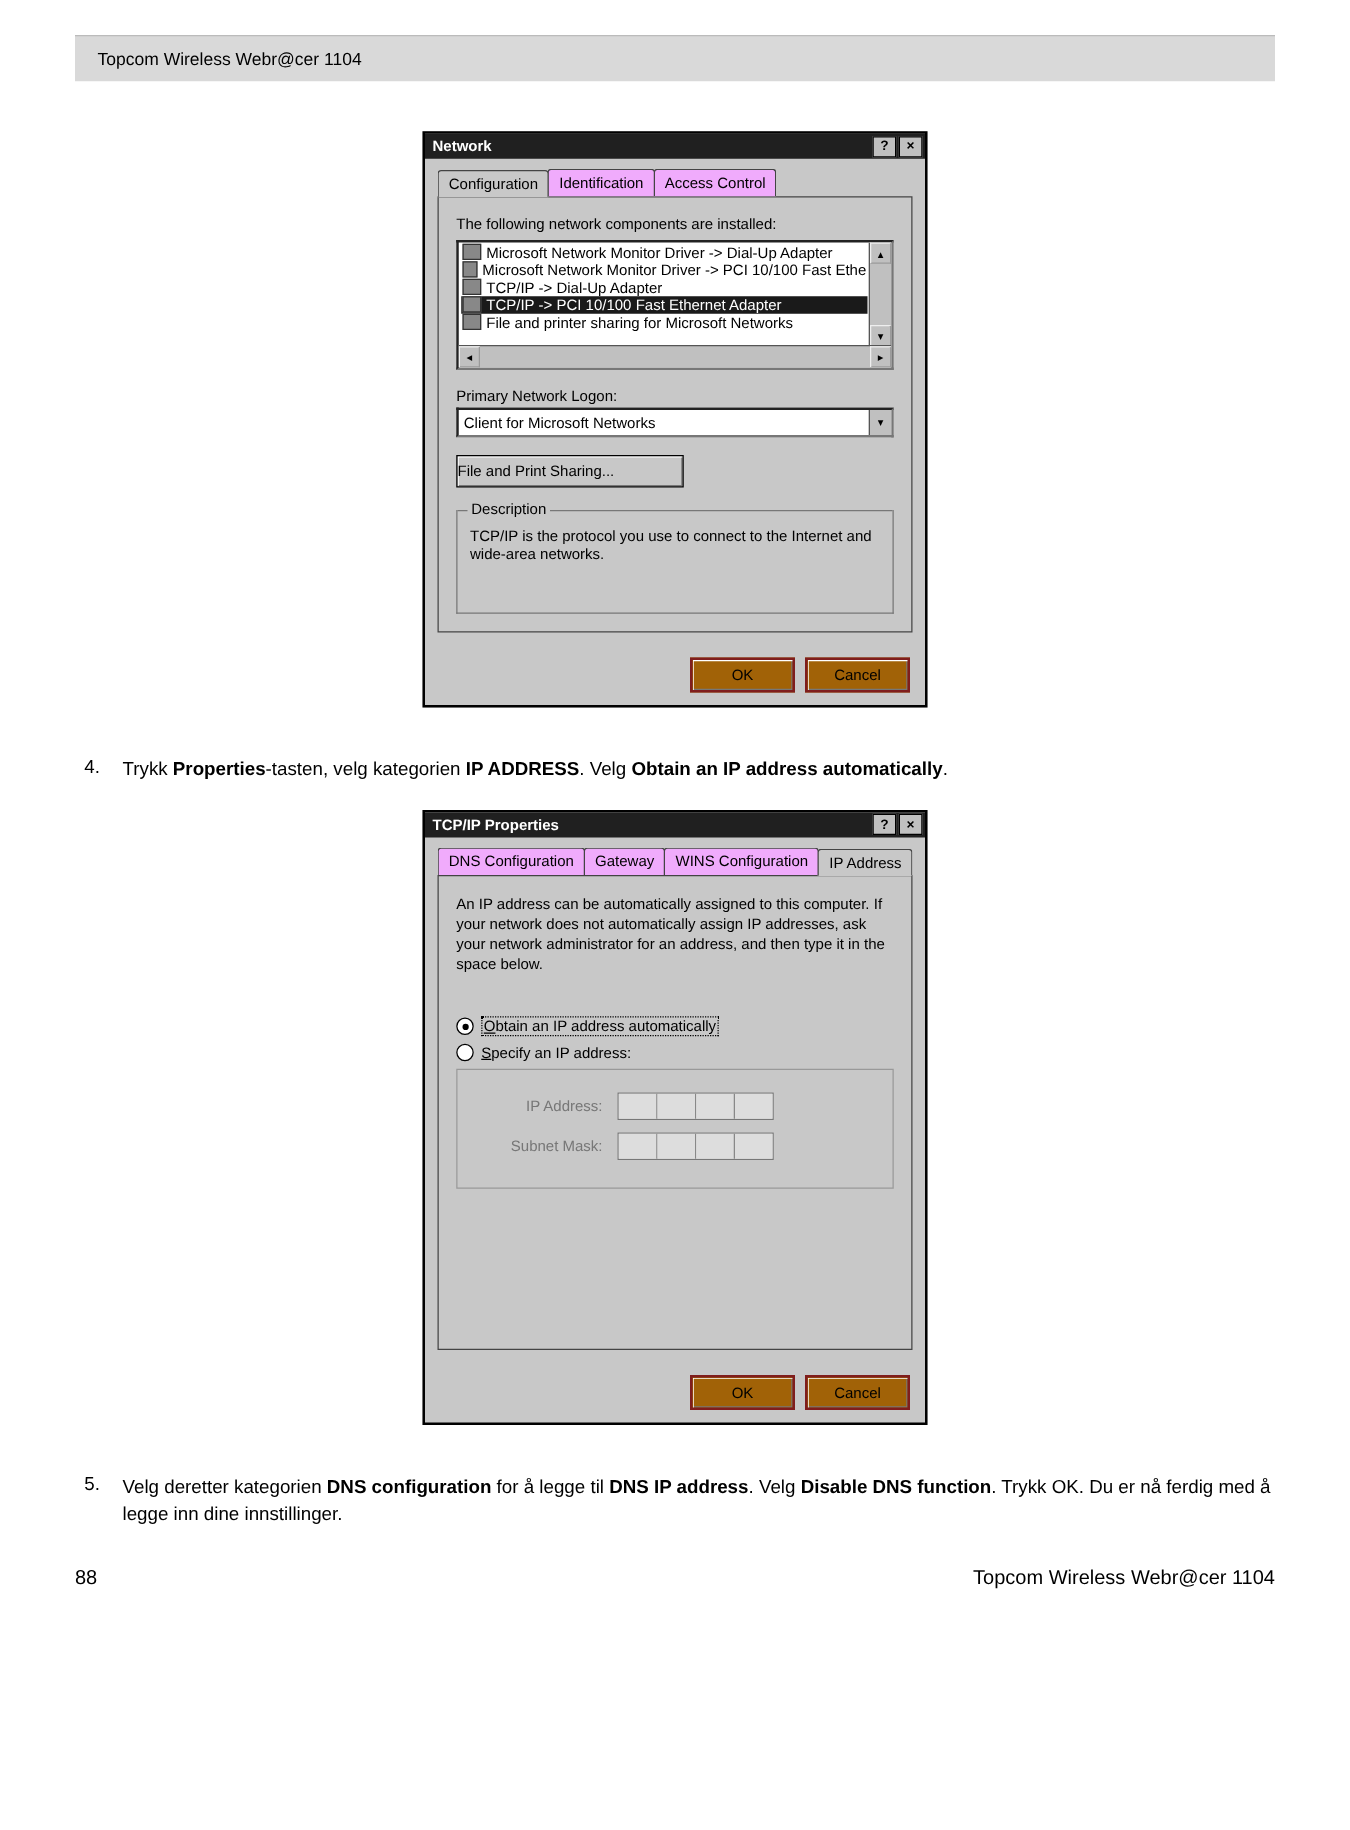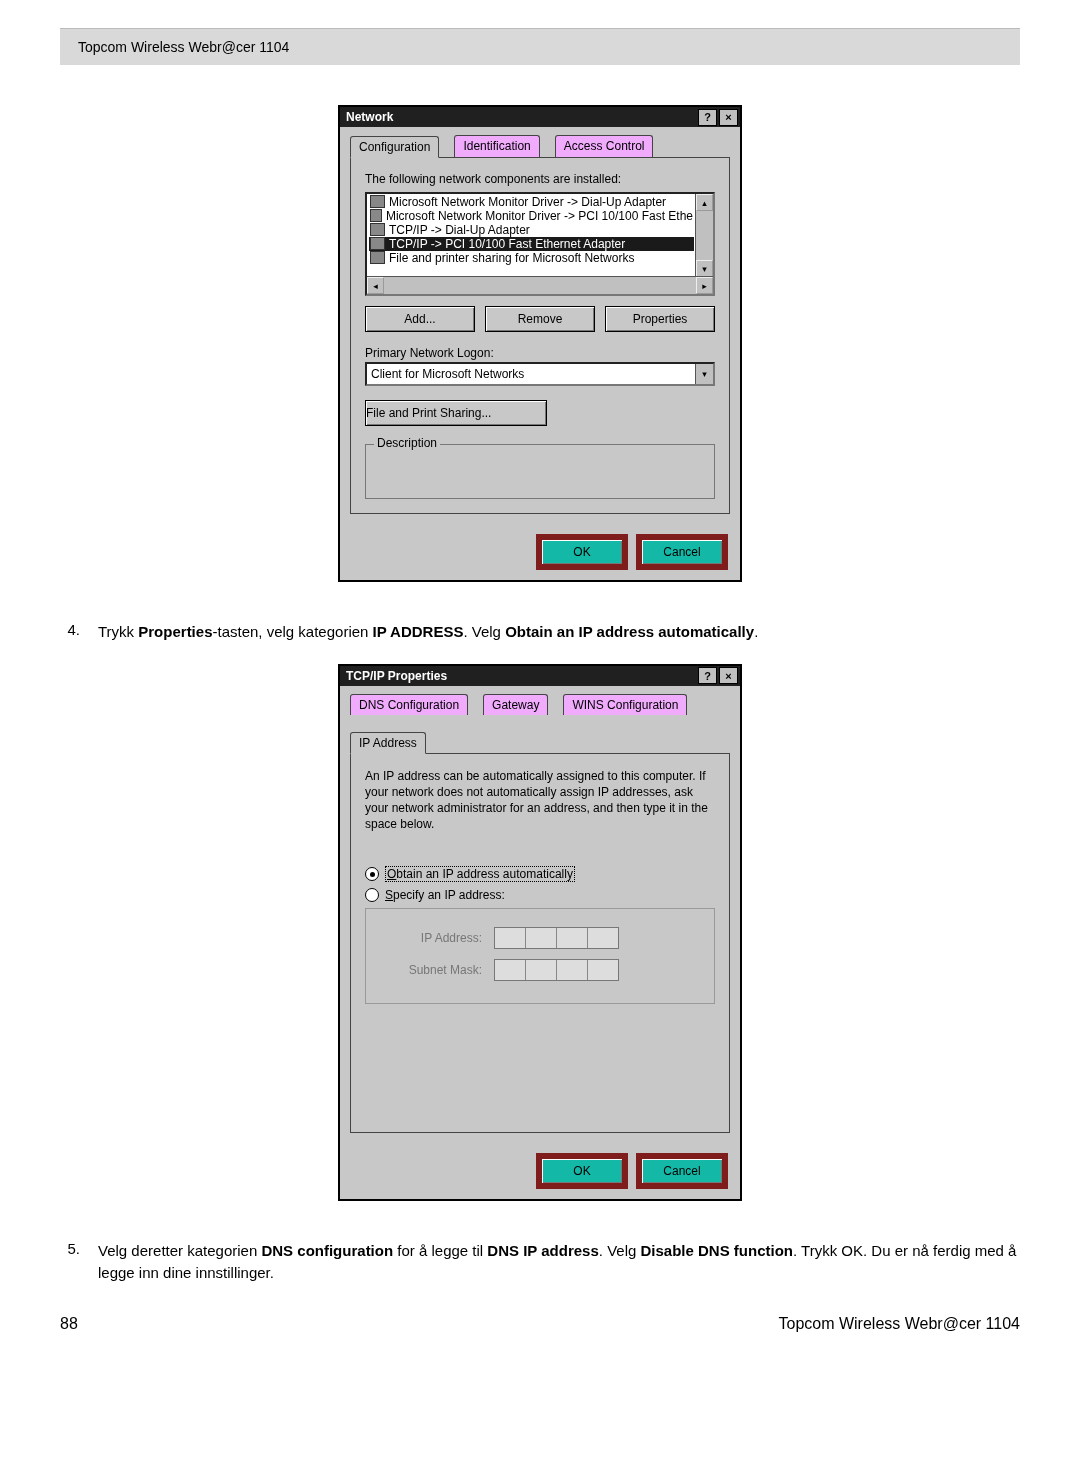--- a/index.html
+++ b/index.html
@@ -41,21 +41,21 @@
   .titlebar span.title { flex: 1; }
   .tbtn {
     width: 17px; height: 15px;
     background: #c0c0c0;
     border: 1px solid #000;
     margin-left: 2px;
     display: flex; align-items: center; justify-content: center;
     font-size: 11px; font-weight: bold; color:#000;
   }
   .dlg-body { padding: 8px 10px 10px 10px; }
-  .tabs-row { display:flex;gap:16px; }
+  .tabs-row { display:flex; }
   .tab {
     border: 1px solid #444;
     border-bottom: none;
     background: #f0abfc;
     padding: 3px 8px;
     font-size: 12px;
     border-top-left-radius: 3px;
     border-top-right-radius: 3px;
     margin-right: -1px;
     position: relative;
@@ -155,21 +155,21 @@
   .groupbox::before {
     content:""; position:absolute; top:0; left:0; right:0;
     border-top:1px solid #777;
   }
   .dlg-buttons {
     display:flex; justify-content:flex-end;
     gap:8px; padding:10px 12px 10px 0;
   }
   .okcancel {
     width:80px; height:24px;
-    border:6px solid #7f1d1d; background:#14b8a6;
+    border:2px solid #7f1d1d; background:#a16207;
     box-shadow: inset 1px 1px 0 #fff, inset -1px -1px 0 #777;
     font-size:12px; display:flex; align-items:center; justify-content:center;
   }
 
   .instruction { font-size:15px; margin: 20px 0 20px 0; display:flex; gap:18px;}
   .instruction .num { width:20px; text-align:right; }
   .instruction .txt { flex:1; line-height:1.5; }
   .instruction b { font-weight:bold; }
 
   
@@ -255,33 +255,29 @@
           </div>
           <div class="vscroll">
             <div class="sbtn">▴</div>
             <div class="sbtn">▾</div>
           </div>
           <div class="hscroll">
             <div class="sbtn">◂</div>
             <div class="sbtn">▸</div>
           </div>
         </div>
-        <div class="btn-row">
-          <div class="w95btn underline-first">Add...</div>
-          <div class="w95btn underline-first">Remove</div>
-          <div class="w95btn underline-first">Properties</div>
-        </div>
         <div class="label-small">Primary Network Logon:</div>
         <div class="combo">
           <span>Client for Microsoft Networks</span>
           <span class="combo-arrow">▾</span>
         </div>
         <div class="single-btn underline-first">File and Print Sharing...</div>
         <div class="groupbox">
           <span class="groupbox-title">Description</span>
+          <div style="font-size:12px;">TCP/IP is the protocol you use to connect to the Internet and wide-area networks.</div>
           <div style="height:30px;"></div>
         </div>
       </div>
     </div>
     <div class="dlg-buttons">
       <div class="okcancel">OK</div>
       <div class="okcancel">Cancel</div>
     </div>
   </div>
 

